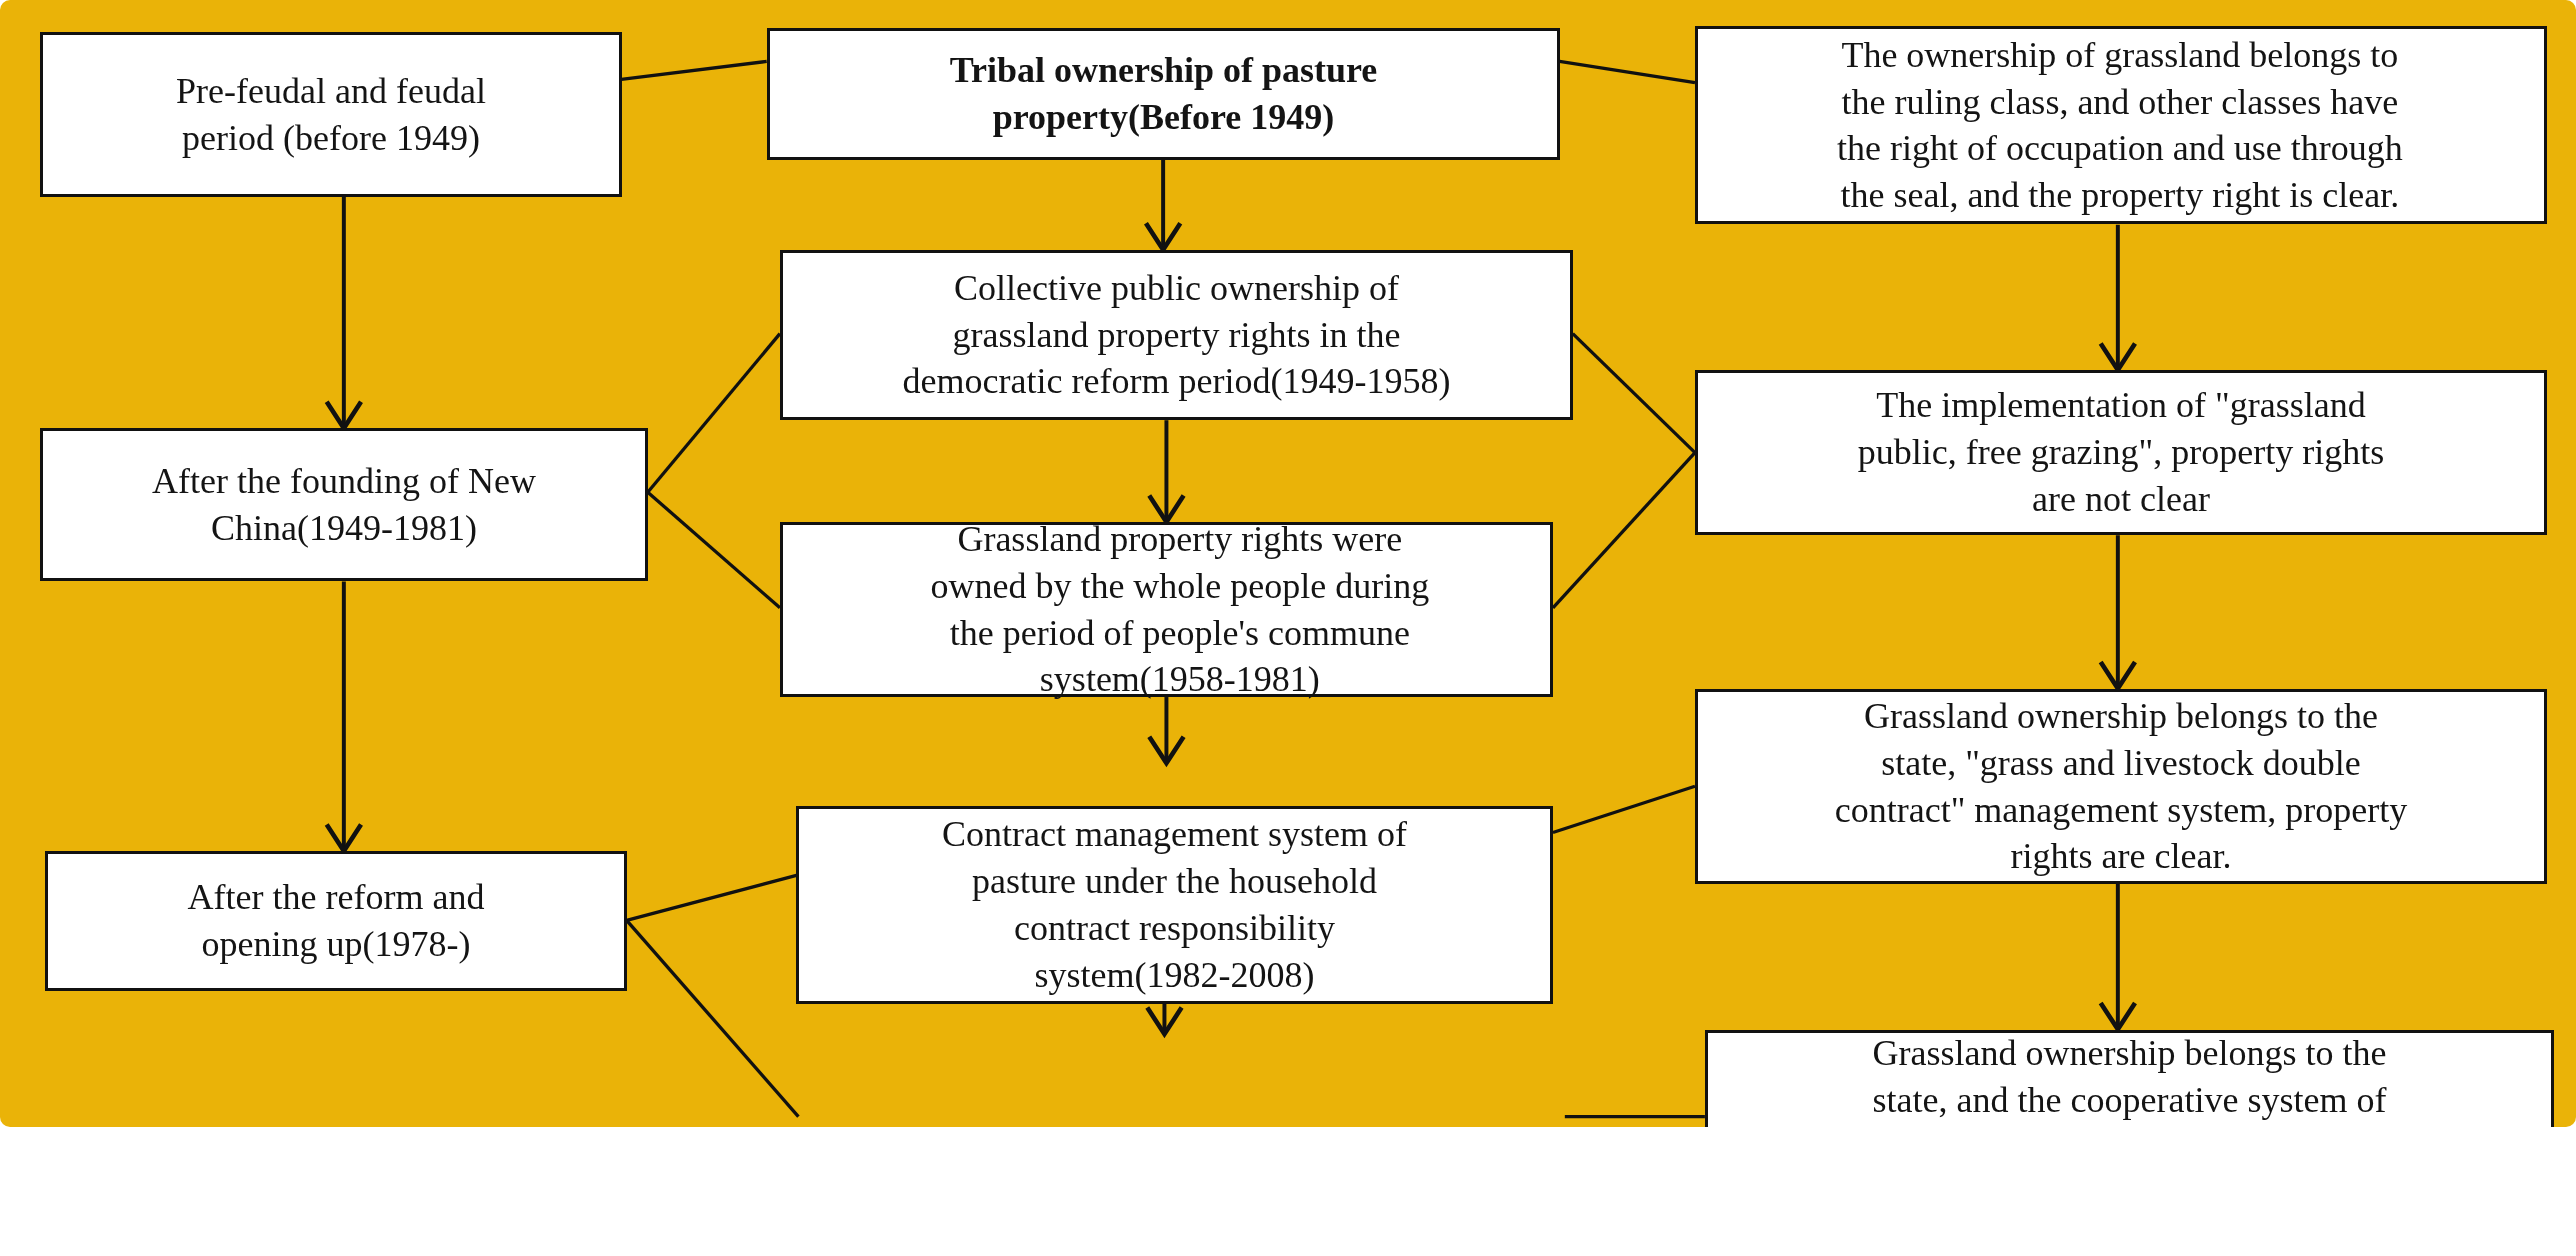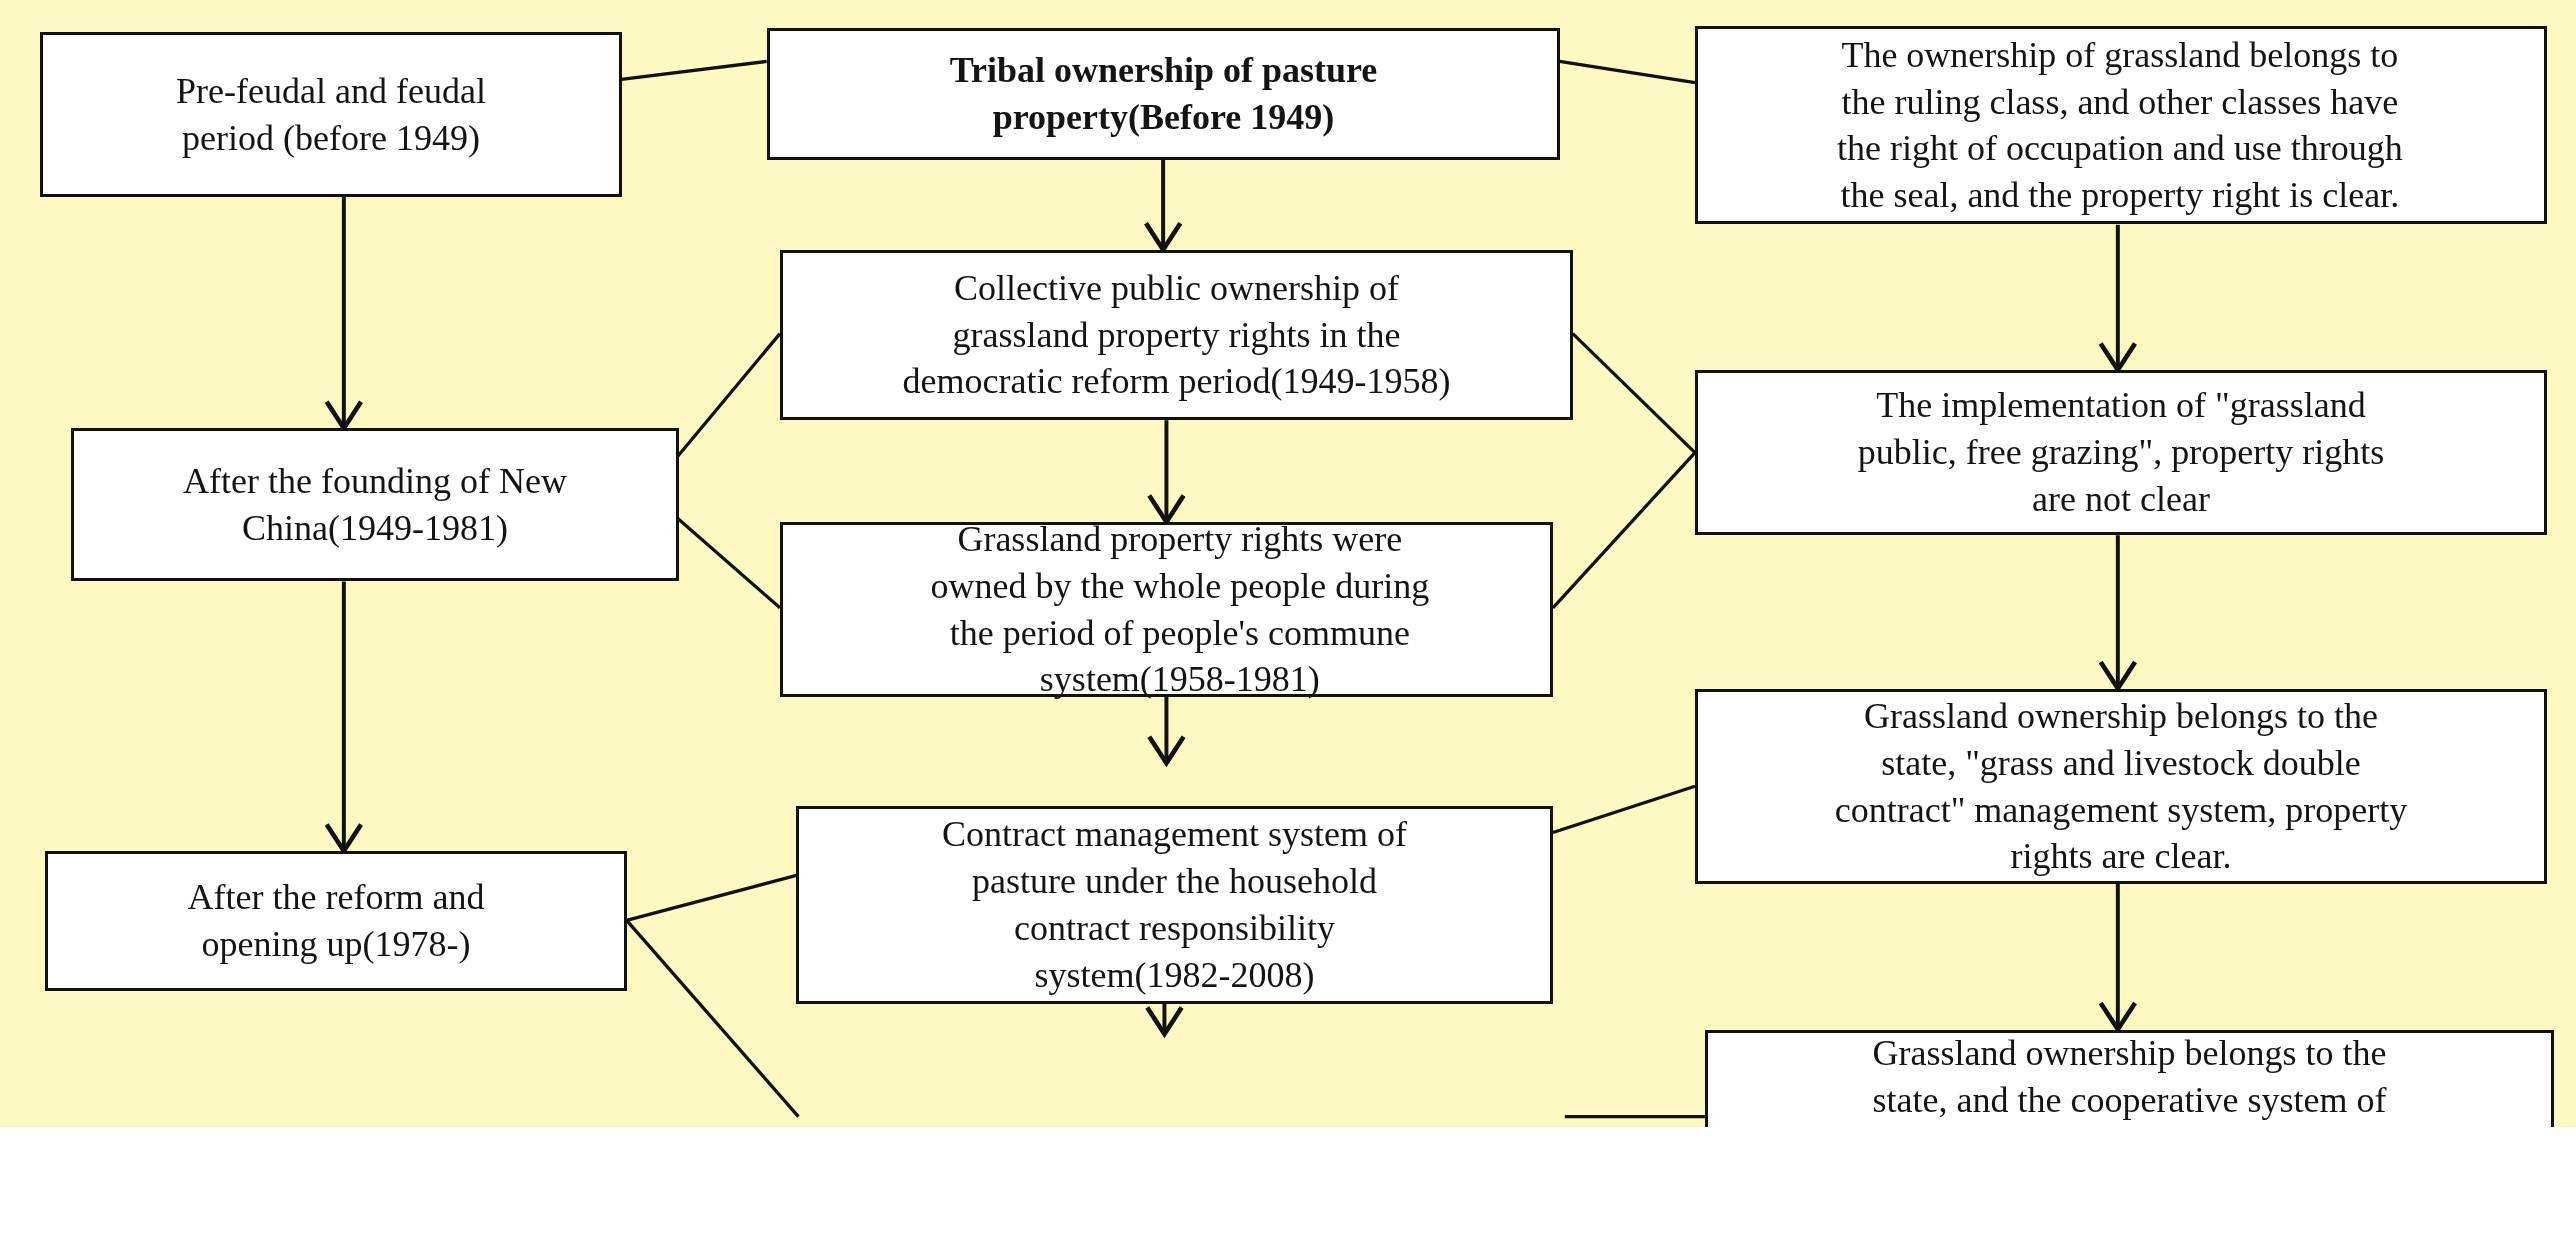--- a/index.html
+++ b/index.html
@@ -4,23 +4,24 @@
 <style>
   html, body {
     margin: 0;
     padding: 0;
     background: #ffffff;
   }
   #canvas {
     position: relative;
     width: 2576px;
     height: 1127px;
-    background: #fef9c3;
+    background: #eab308;
     font-family: "Liberation Serif", "DejaVu Serif", serif;
     overflow: hidden;
+    border-radius: 10px;
   }
   #edges {
     position: absolute;
     left: 0;
     top: 0;
     width: 2576px;
     height: 1256px;
     pointer-events: none;
   }
   .node {
@@ -113,21 +114,21 @@
       </g>
     </svg>
 <div class="node" style="left: 40px; top: 32px; width: 582px; height: 165px;">Pre-feudal and feudal
 period (before 1949)</div>
     <div class="node" style="left: 767px; top: 28px; width: 793px; height: 132px; font-weight: bold;">Tribal ownership of pasture
 property(Before 1949)</div>
     <div class="node" style="left: 1695px; top: 26.4px; width: 852px; height: 198px; padding-left: 7px;">The ownership of grassland belongs to
 the ruling class, and other classes have
 the right of occupation and use through
 the seal, and the property right is clear.</div>
-    <div class="node" style="left: 40px; top: 428px; width: 608px; height: 153px; margin-left: 31px;">After the founding of New
+    <div class="node" style="left: 40px; top: 428px; width: 608px; height: 153px;">After the founding of New
 China(1949-1981)</div>
     <div class="node" style="left: 780px; top: 250px; width: 793px; height: 170px;">Collective public ownership of
 grassland property rights in the
 democratic reform period(1949-1958)</div>
     <div class="node" style="left: 780px; top: 522px; width: 773px; height: 175px; padding-left: 36px;">Grassland property rights were
 owned by the whole people during
 the period of people's commune
 system(1958-1981)</div>
     <div class="node" style="left: 1695px; top: 370px; width: 852px; height: 165px;">The implementation of "grassland
 public, free grazing", property rights

